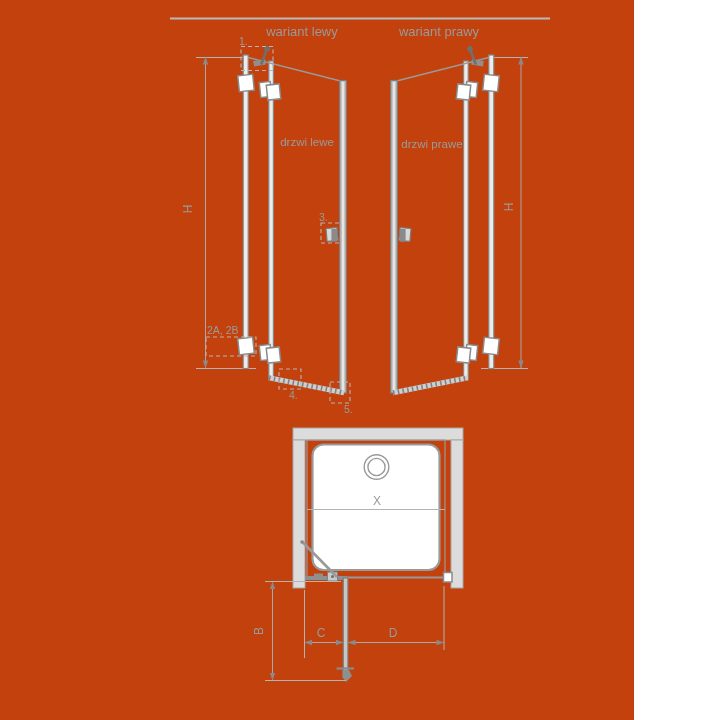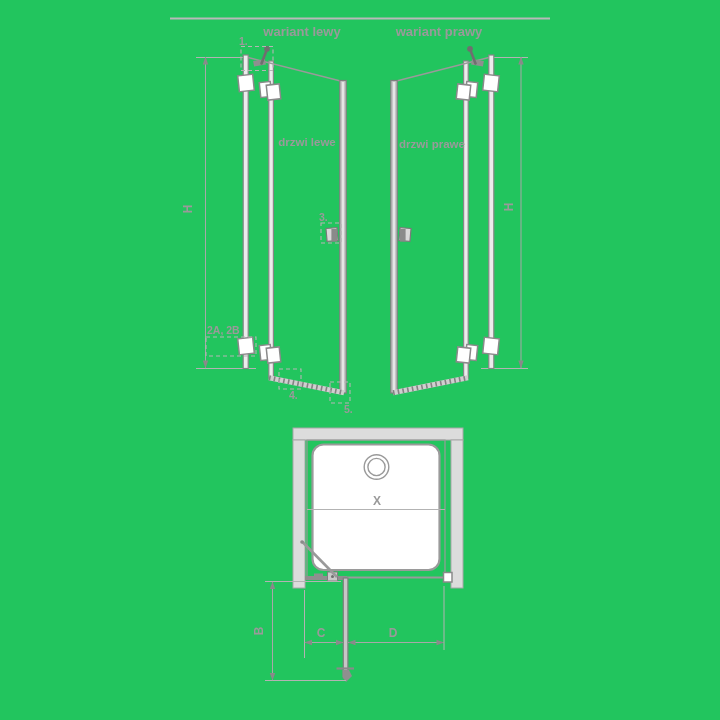--- a/index.html
+++ b/index.html
@@ -1,16 +1,16 @@
 <!DOCTYPE html>
 <html><head>
 <meta charset="utf-8">
 <style>
   html,body { margin:0; padding:0; background:#ffffff; }
-  .page { position:relative; width:720px; height:720px; background:#22c55e; overflow:hidden;font-weight:bold; }
+  .page { position:relative; width:634px; height:720px; background:#c2410c; overflow:hidden; }
   svg { position:absolute; left:0; top:0; }
   text { fill:#9a9a9a; font-family:"Liberation Sans", sans-serif; }
   .t-title   { font-size:13px; }
   .t-label   { font-size:11.5px; }
   .t-dim     { font-size:12px; }
   .t-callout { font-size:10.5px; }
   .rule      { stroke:#b9b9b9; stroke-width:2; }
   .dim       { stroke:#a8a8a8; stroke-width:1; fill:none; }
   .ext       { stroke:#b3b3b3; stroke-width:1; fill:none; }
   .arrow     { fill:#8a8a8a; stroke:none; }

